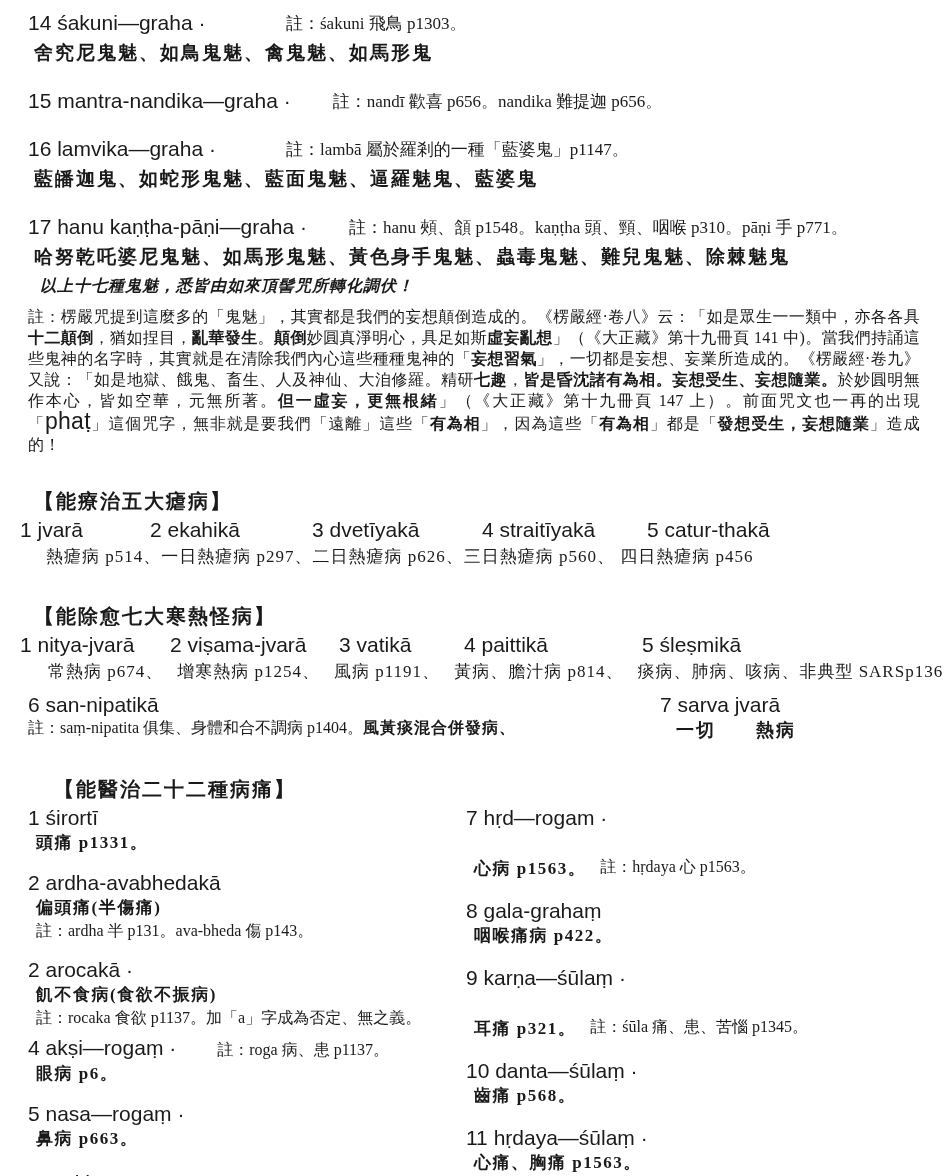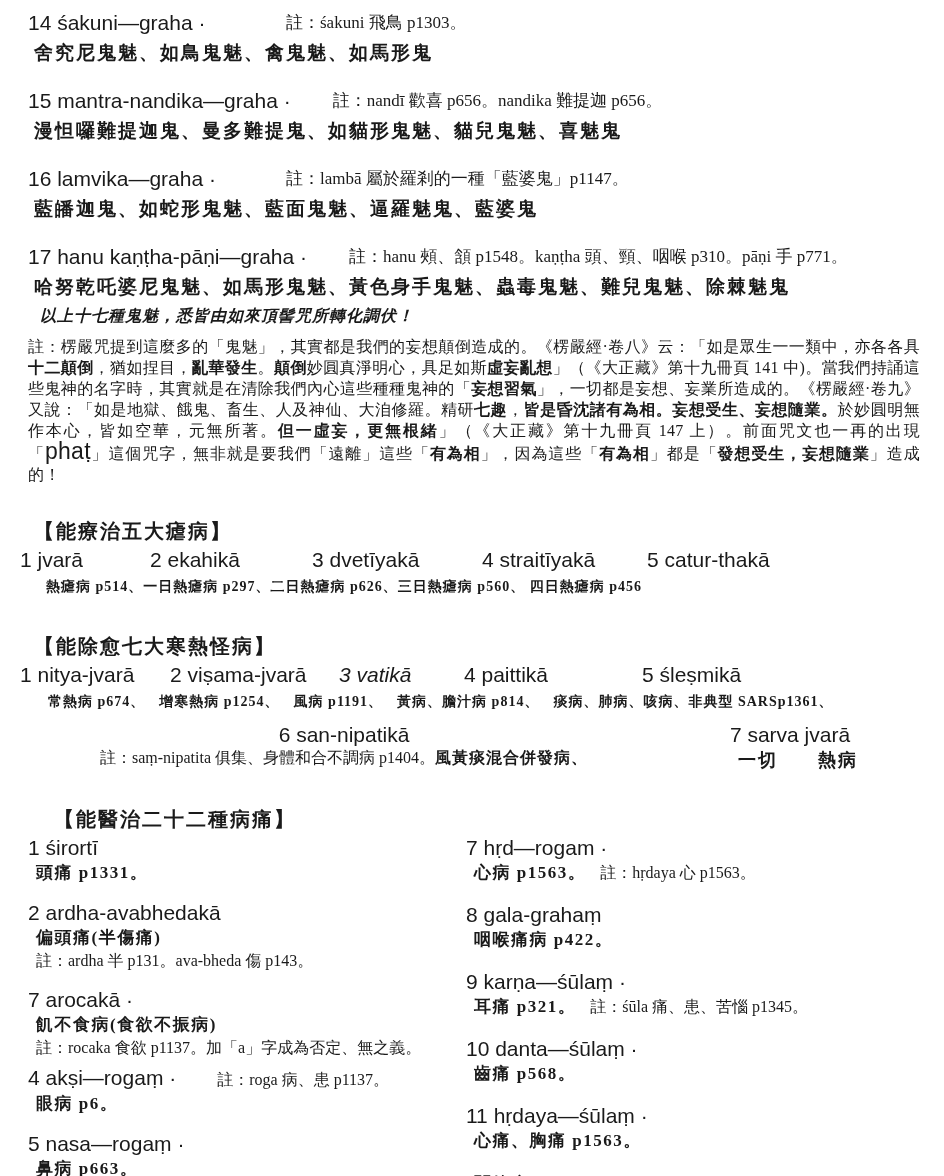--- a/index.html
+++ b/index.html
@@ -6,21 +6,21 @@
   html,body { background:#ffffff; }
   body {
     width:944px; height:1176px; overflow:hidden;
     color:#1a1a1a;
     font-family:"Liberation Serif","DejaVu Serif",serif;
   }
   .page { padding:10px 24px 0 28px; }
 
   
   .g-item { margin-bottom:22px; }
-  .g-row { display:flex; align-items:center; gap:42px; line-height:26px; }
+  .g-row { display:flex; align-items:flex-end; gap:42px; line-height:26px; }
   .term {
     font-family:"Liberation Sans","DejaVu Sans",sans-serif;
     font-size:21px; white-space:nowrap;
   }
   .g-row .term { min-width:216px; }
   .note { font-size:17px; line-height:24px; }
   .gloss-line {
     margin:3px 0 0 6px;
     font-size:19px; font-weight:bold; letter-spacing:2px; line-height:27px;
   }
@@ -45,46 +45,46 @@
   .sec-heading {
     font-size:20px; font-weight:bold; letter-spacing:2px; line-height:26px;
     margin-left:6px;
     margin-top:33px;
   }
   .sec-a { margin-top:10px; }
   .sec-b { margin-top:8px; }
   .term-row { display:flex; align-items:center; line-height:28px; margin-top:2px; }
   .term-row .term { font-size:21px; }
   .w1 { flex:0 0 130px; } .w2 { flex:0 0 162px; } .w3 { flex:0 0 170px; } .w4 { flex:0 0 165px; }
-  .c1 { flex:0 0 150px; } .c2 { flex:0 0 169px; } .c3 { flex:0 0 125px;font-style:italic; } .c4 { flex:0 0 178px; }
+  .c1 { flex:0 0 150px; } .c2 { flex:0 0 169px; } .c3 { flex:0 0 125px; } .c4 { flex:0 0 178px; }
   .gloss-row {
-    font-size:14px; font-weight:bold; letter-spacing:1px; line-height:26px;
+    font-size:17px; font-weight:normal; letter-spacing:1px; line-height:26px;
     margin-left:18px;
   }
   .gloss-flex { display:flex; align-items:baseline; margin-left:20px; }
   .gloss-flex span { margin-right:14px; white-space:nowrap; }
-  .row67 { display:flex; margin-top:8px;text-align:center; }
+  .row67 { display:flex; margin-top:8px; }
   .row67 .left6 { flex:1 1 auto; }
   .row67 .right7 { flex:0 0 260px; }
   .note-mixed { font-size:16px; line-height:22px; }
   .note-mixed .bold-ch { font-weight:bold; letter-spacing:1px; }
   .gloss7 { font-size:18px; font-weight:bold; letter-spacing:2px; margin-left:16px; line-height:26px; }
 
   
   .sec-c { margin-top:8px; }
   .sec-c .sec-heading { margin-left:26px; }
   .pain-cols { display:flex; margin-top:4px; }
   .col-left { flex:0 0 438px; }
   .col-right { flex:1 1 auto; }
   .p-item { margin-bottom:16px; }
   .col-right .p-item { margin-bottom:18px; }
   .p-term-row { display:flex; align-items:baseline; gap:26px; line-height:26px; }
   .p-gloss { font-size:17px; font-weight:bold; letter-spacing:1.5px; line-height:25px; margin-left:8px; }
   .p-note { font-size:16px; line-height:22px; margin-left:8px; }
-  .p-gloss-row { display:flex; align-items:center; gap:14px; margin-left:8px; }
+  .p-gloss-row { display:flex; align-items:flex-start; gap:14px; margin-left:8px;margin-top:26px; }
   .p-gloss-row .p-gloss { margin-left:0; }
   .p-gloss-row .p-note { margin-left:0; }
 </style>
 </head>
 <body>
 
 <div class="page">
 
   <section>
     <div class="g-item">
@@ -93,21 +93,20 @@
         <span class="note">註：śakuni 飛鳥 p1303。</span>
       </div>
       <div class="gloss-line">舍究尼鬼魅、如鳥鬼魅、禽鬼魅、如馬形鬼</div>
     </div>
 
     <div class="g-item">
       <div class="g-row">
         <span class="term">15 mantra-nandika—graha ·</span>
         <span class="note">註：nandī 歡喜 p656。nandika 難提迦 p656。</span>
       </div>
-      <div class="gloss-line">漫怛囉難提迦鬼、曼多難提鬼、如貓形鬼魅、貓兒鬼魅、喜魅鬼</div>
     </div>
 
     <div class="g-item">
       <div class="g-row">
         <span class="term">16 lamvika—graha ·</span>
         <span class="note">註：lambā 屬於羅剎的一種「藍婆鬼」p1147。</span>
       </div>
       <div class="gloss-line">藍皤迦鬼、如蛇形鬼魅、藍面鬼魅、逼羅魅鬼、藍婆鬼</div>
     </div>
 
@@ -176,21 +175,21 @@
           <div class="p-gloss">頭痛 p1331。</div>
         </div>
 
         <div class="p-item">
           <div class="term">2 ardha-avabhedakā</div>
           <div class="p-gloss">偏頭痛(半傷痛)</div>
           <div class="p-note">註：ardha 半 p131。ava-bheda 傷 p143。</div>
         </div>
 
         <div class="p-item" style="margin-bottom:6px">
-          <div class="term">7 arocakā ·</div>
+          <div class="term">2 arocakā ·</div>
           <div class="p-gloss">飢不食病(食欲不振病)</div>
           <div class="p-note">註：rocaka 食欲 p1137。加「a」字成為否定、無之義。</div>
         </div>
 
         <div class="p-item">
           <div class="p-term-row">
             <span class="term">4 akṣi—rogaṃ ·</span>
             <span class="p-note" style="margin-left:15px">註：roga 病、患 p1137。</span>
           </div>
           <div class="p-gloss">眼病 p6。</div>

